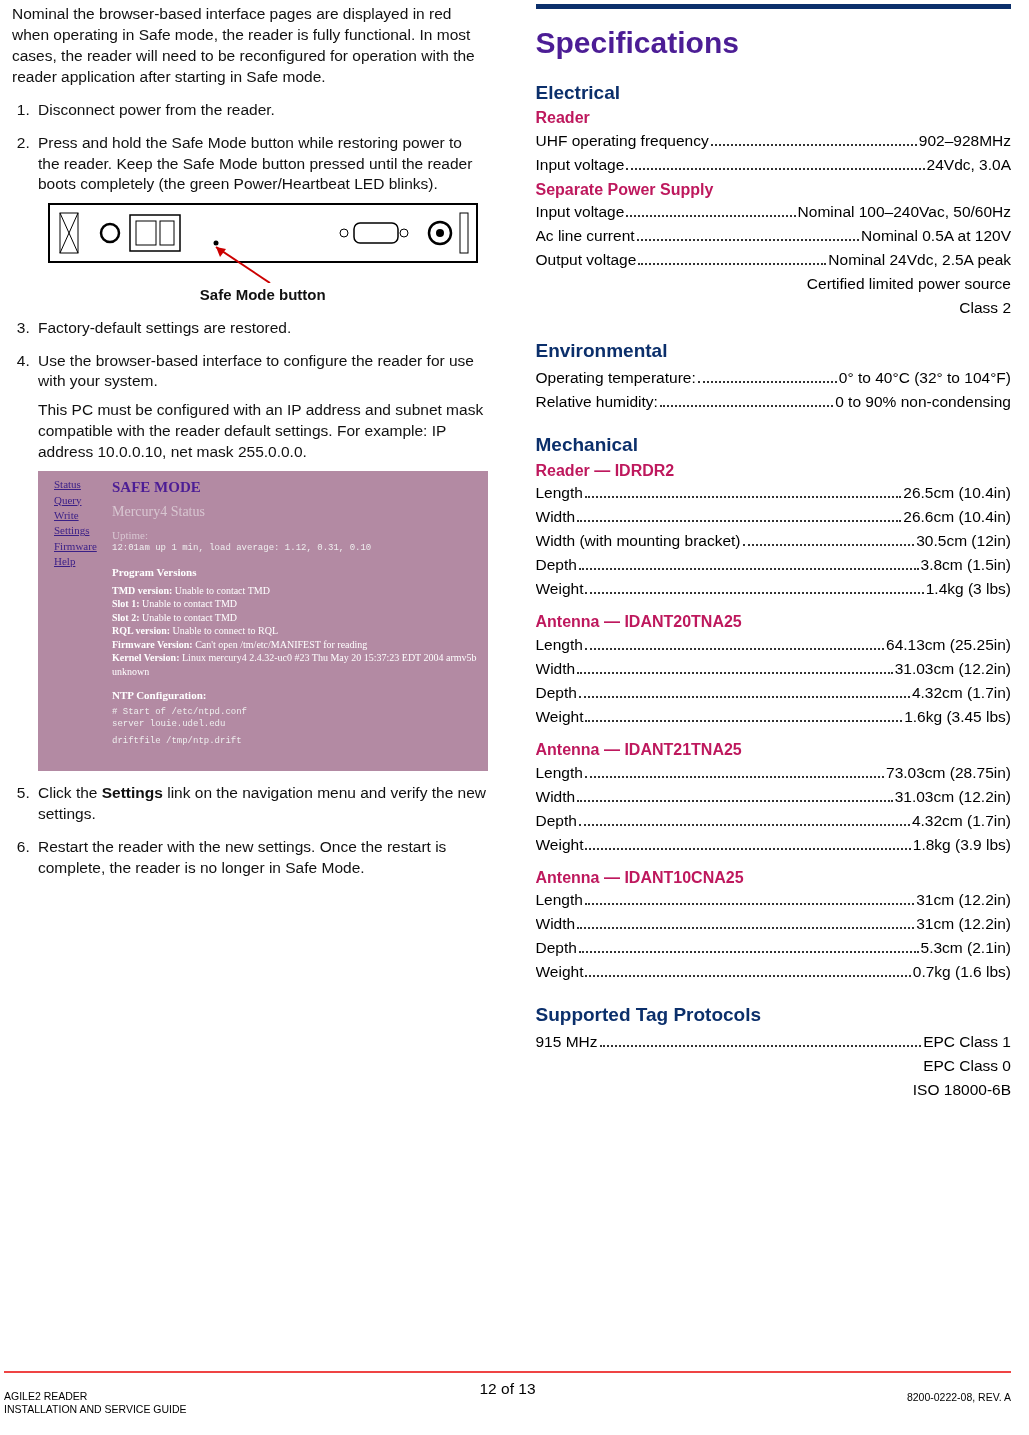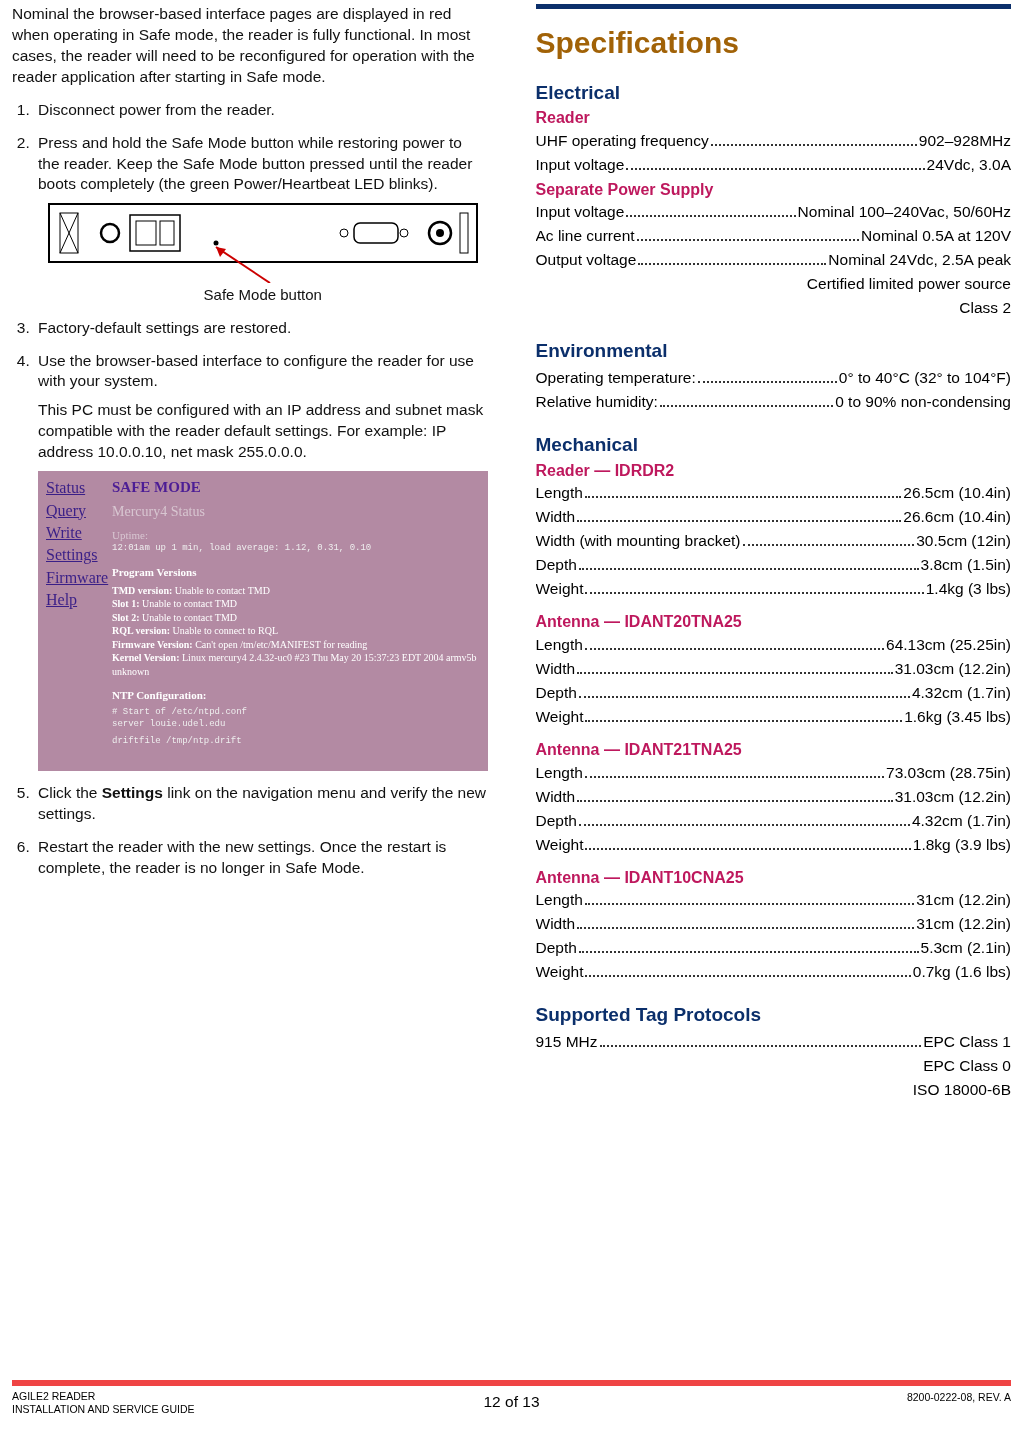--- a/index.html
+++ b/index.html
@@ -21,52 +21,52 @@
   .para { margin-bottom: 12px; }
   ol.steps { list-style: decimal; padding-left: 22px; }
   ol.steps > li { margin-bottom: 12px; padding-left: 4px; }
   ol.steps > li .sub { margin-top: 8px; }
 
   .reader-figure {
     margin: 2px 0 6px 0;
     text-align: center;
   }
   .reader-figure svg { display: block; margin: 0 auto; }
-  .fig-caption { font-weight: normal; font-size: 15px; margin-top: 2px; }
+  .fig-caption { font-weight: bold; font-size: 15px; margin-top: 2px; }
 
   .safe-mode-shot {
     width: 100%;
     height: 300px;
     background: #b38aa3;
     display: flex;
     font-family: "Times New Roman", serif;
     font-size: 11px;
     margin: 4px 0 12px 0;
   }
   .sm-nav {
     width: 66px;
-    padding: 6px 8px;
+    padding: 6px 16px;
     color: #3a1f87;
-    font-size: 16px;
+    font-size: 11px;
     line-height: 1.4;
   }
   .sm-nav div { text-decoration: underline; cursor: default; }
   .sm-main { flex: 1; padding: 6px 8px; color: #fff; }
   .sm-h1 { font-weight: bold; font-size: 15px; color: #4c1d95; margin-bottom: 6px; }
   .sm-h2 { font-weight: normal; font-size: 14px; color: #d8c6d1; margin-bottom: 6px; }
   .sm-h3 { font-weight: bold; font-size: 11px; color: #fff; margin: 10px 0 4px; }
   .sm-label { color: #d8c6d1; font-size: 11px; }
   .sm-mono { font-family: "Courier New", monospace; font-size: 9px; line-height: 1.3; color: #eee; }
   .sm-line { color: #fff; font-size: 10px; line-height: 1.35; }
 
   .topbar-right { height: 5px; background: #0b2f6b; margin-bottom: 14px; }
   .h-section {
     font-family: "Trebuchet MS", Verdana, sans-serif;
     font-weight: bold;
-    color: #a16207;
+    color: #4c1d95;
     font-size: 30px;
     margin-bottom: 16px;
   }
   .h-sub {
     font-family: "Trebuchet MS", Verdana, sans-serif;
     font-weight: bold;
     color: #0b2f6b;
     font-size: 19px;
     margin-bottom: 2px;
   }
@@ -93,23 +93,23 @@
     margin: 0 2px;
     min-width: 8px;
   }
   .spec-val { flex: 0 0 auto; text-align: right; }
   .spec-right-only { text-align: right; line-height: 1.55; }
 
   .inline-bold { font-weight: bold; }
 
   .footer {
     position: absolute;
-    left: 12px; right: 18px; bottom: 18px;
-    border-top: 6px solid #ef4444;
-    padding-top: 4px;
+    left: 4px; right: 18px; bottom: 18px;
+    border-top: 2px solid #ef4444;
+    padding-top: 17px;
     font-size: 10.5px;
     display: flex;
     justify-content: space-between;
     align-items: flex-start;
   }
   .footer .center { position: absolute; left:0; right:0; text-align:center; font-size: 15.5px; top: 6px; }
   .footer .left { line-height: 1.3; }
 </style>
 </head>
 <body>

